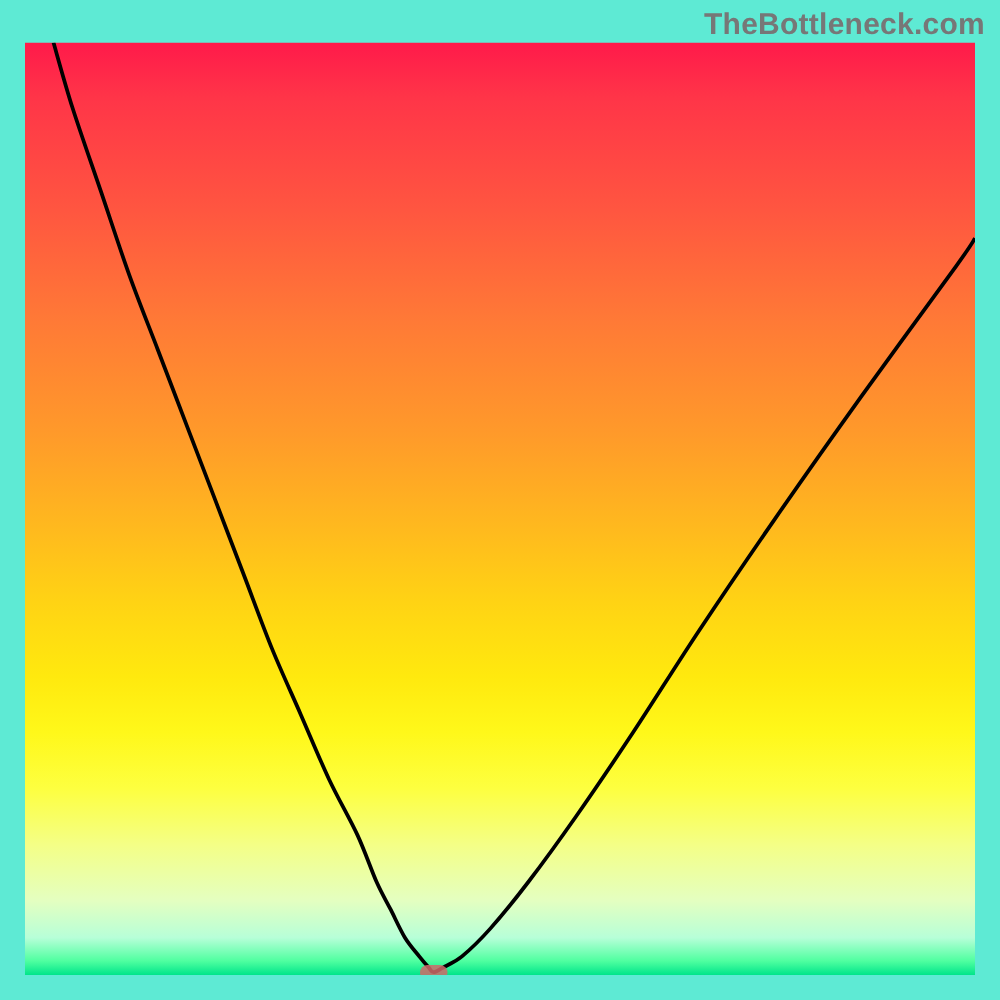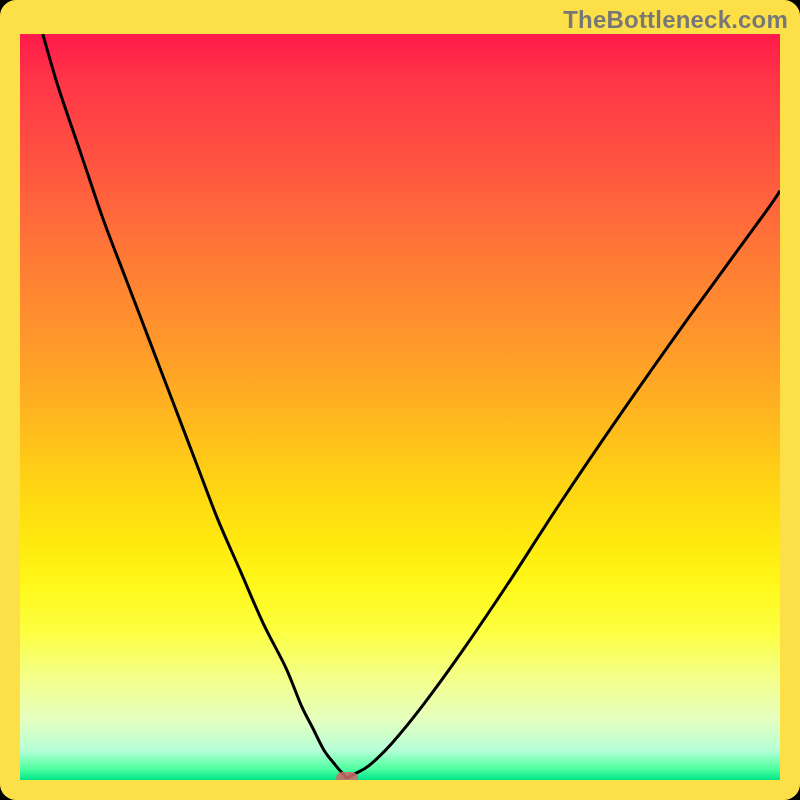--- a/index.html
+++ b/index.html
@@ -1,22 +1,21 @@
 <!DOCTYPE html>
 <html><head>
 <meta charset="utf-8">
 <style>
   * { margin: 0; padding: 0; box-sizing: border-box; }
   html, body { width: 800px; height: 800px; overflow: hidden; background: #000; }
   .frame {
     position: relative;
     width: 800px;
     height: 800px;
-    background: #fde047;
-    border-radius: 16px;
+    background: #5eead4;
   }
   .watermark {
     position: absolute;
     top: 6px;
     right: 12px;
     font-family: Arial, Helvetica, sans-serif;
     font-size: 24px;
     font-weight: bold;
     color: #777;
     letter-spacing: 0.2px;

